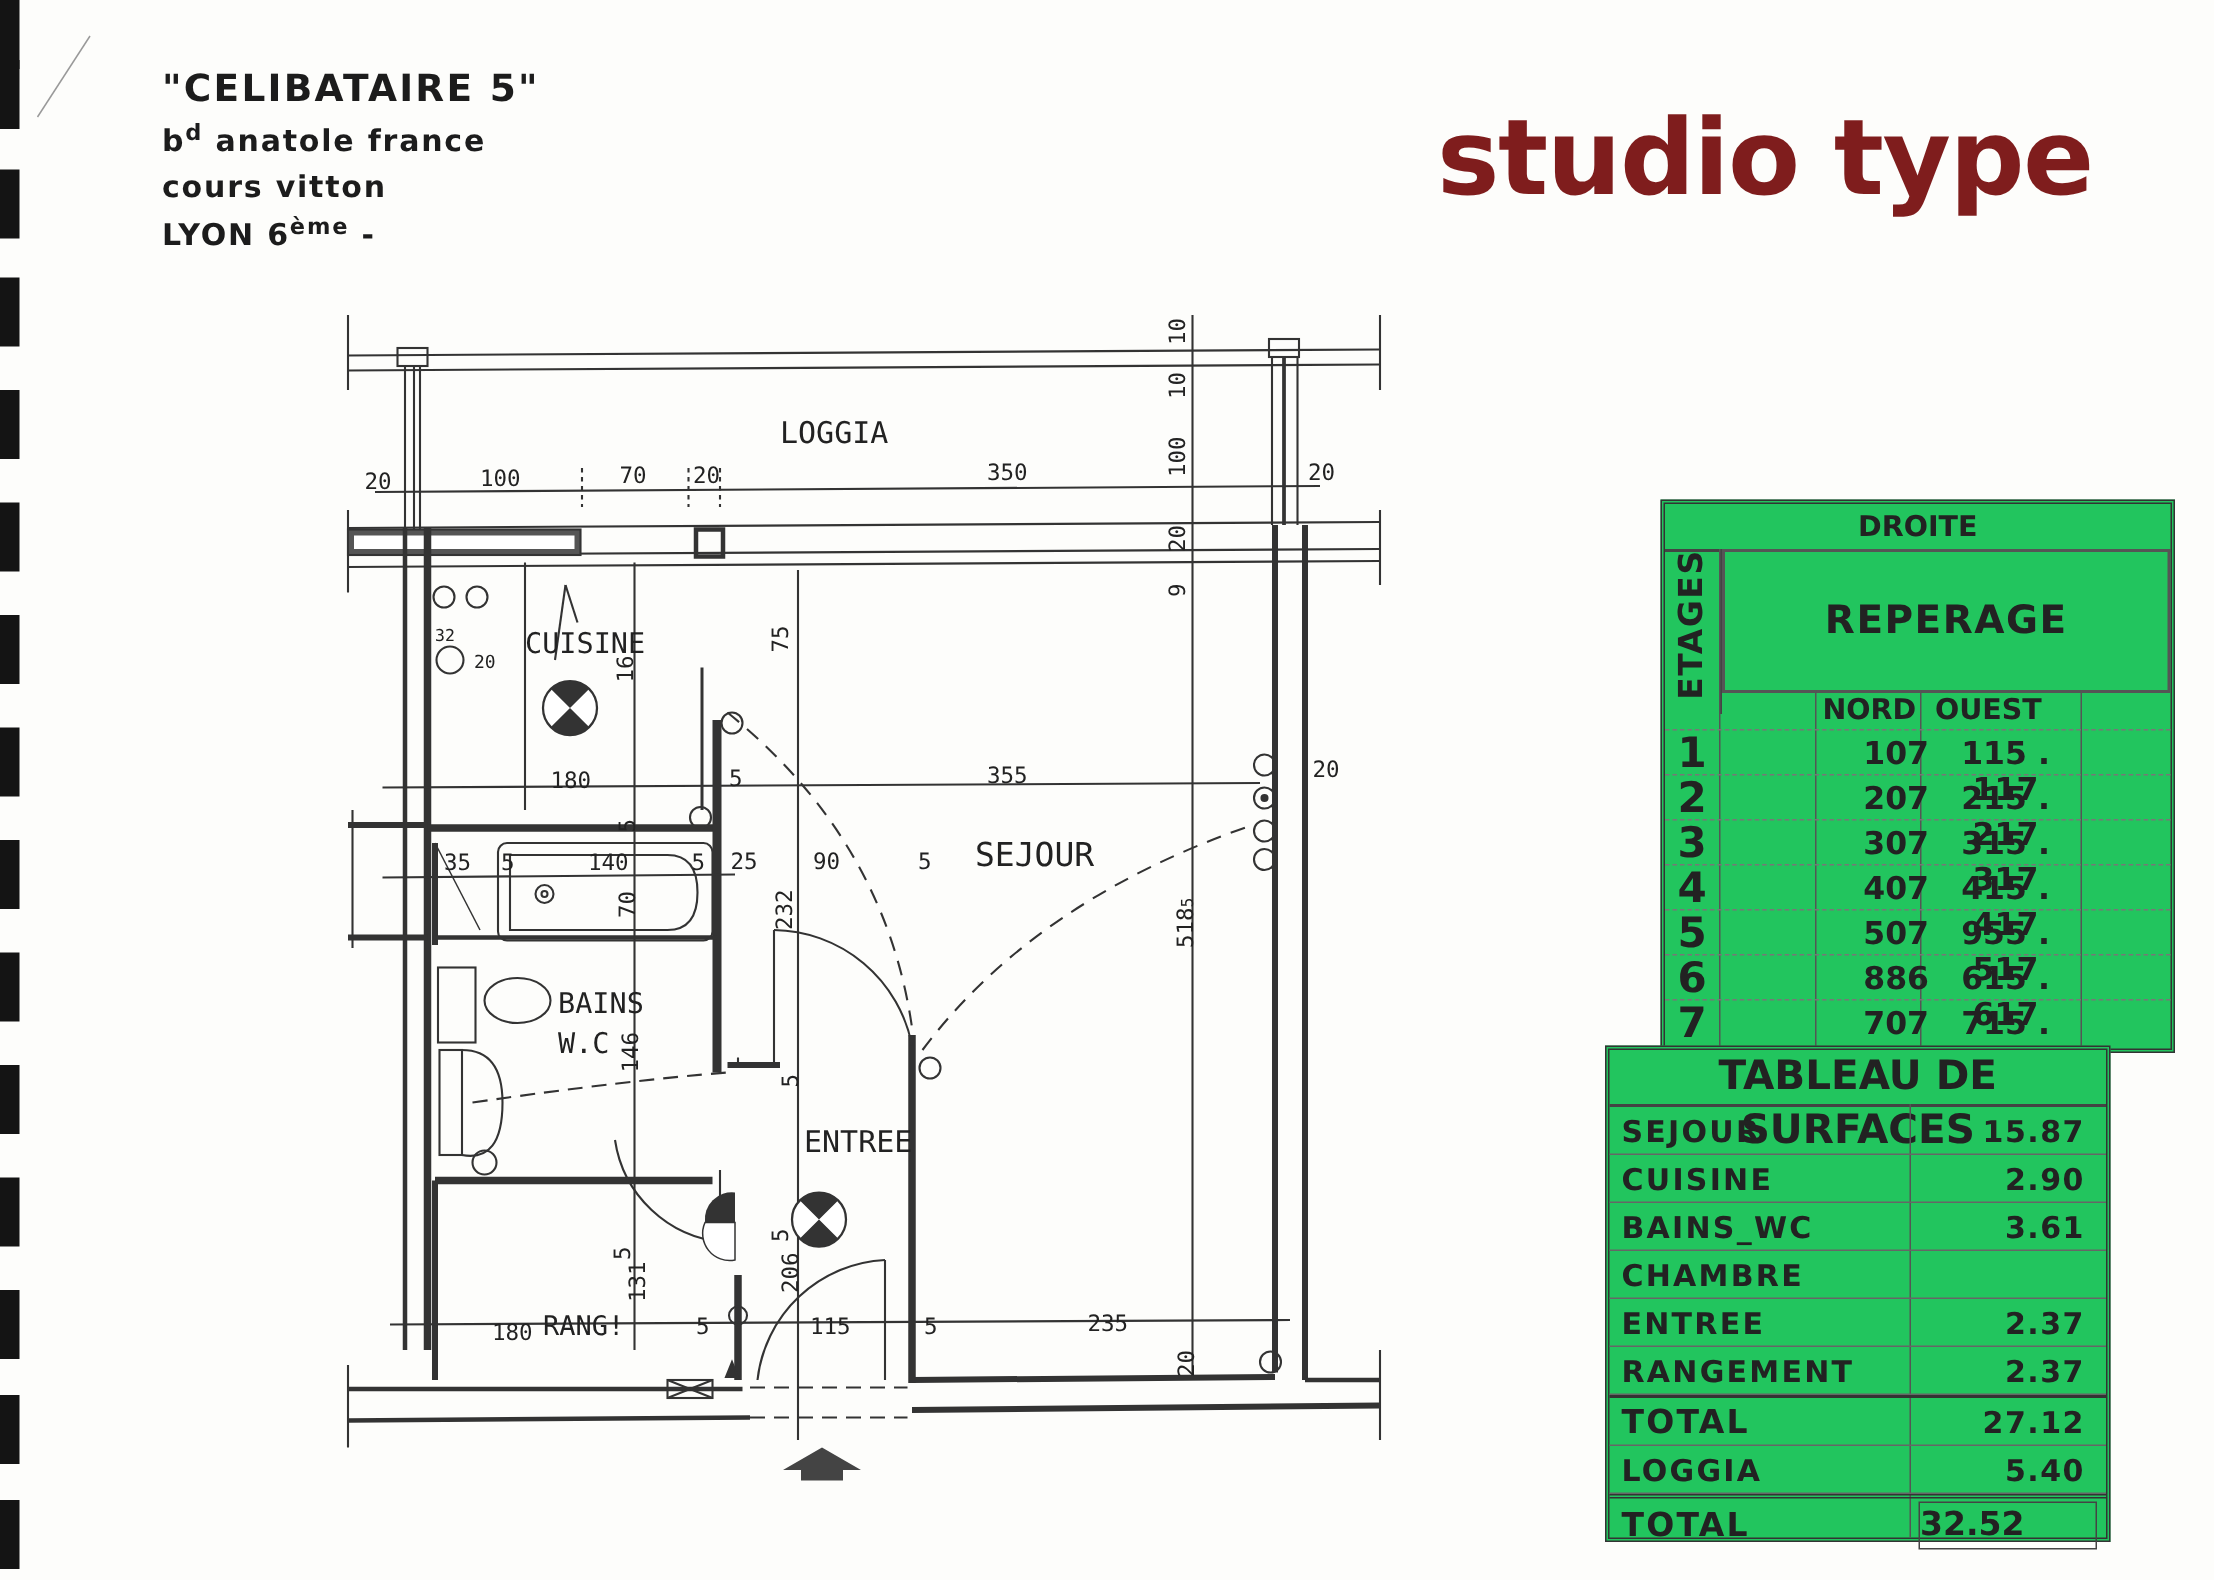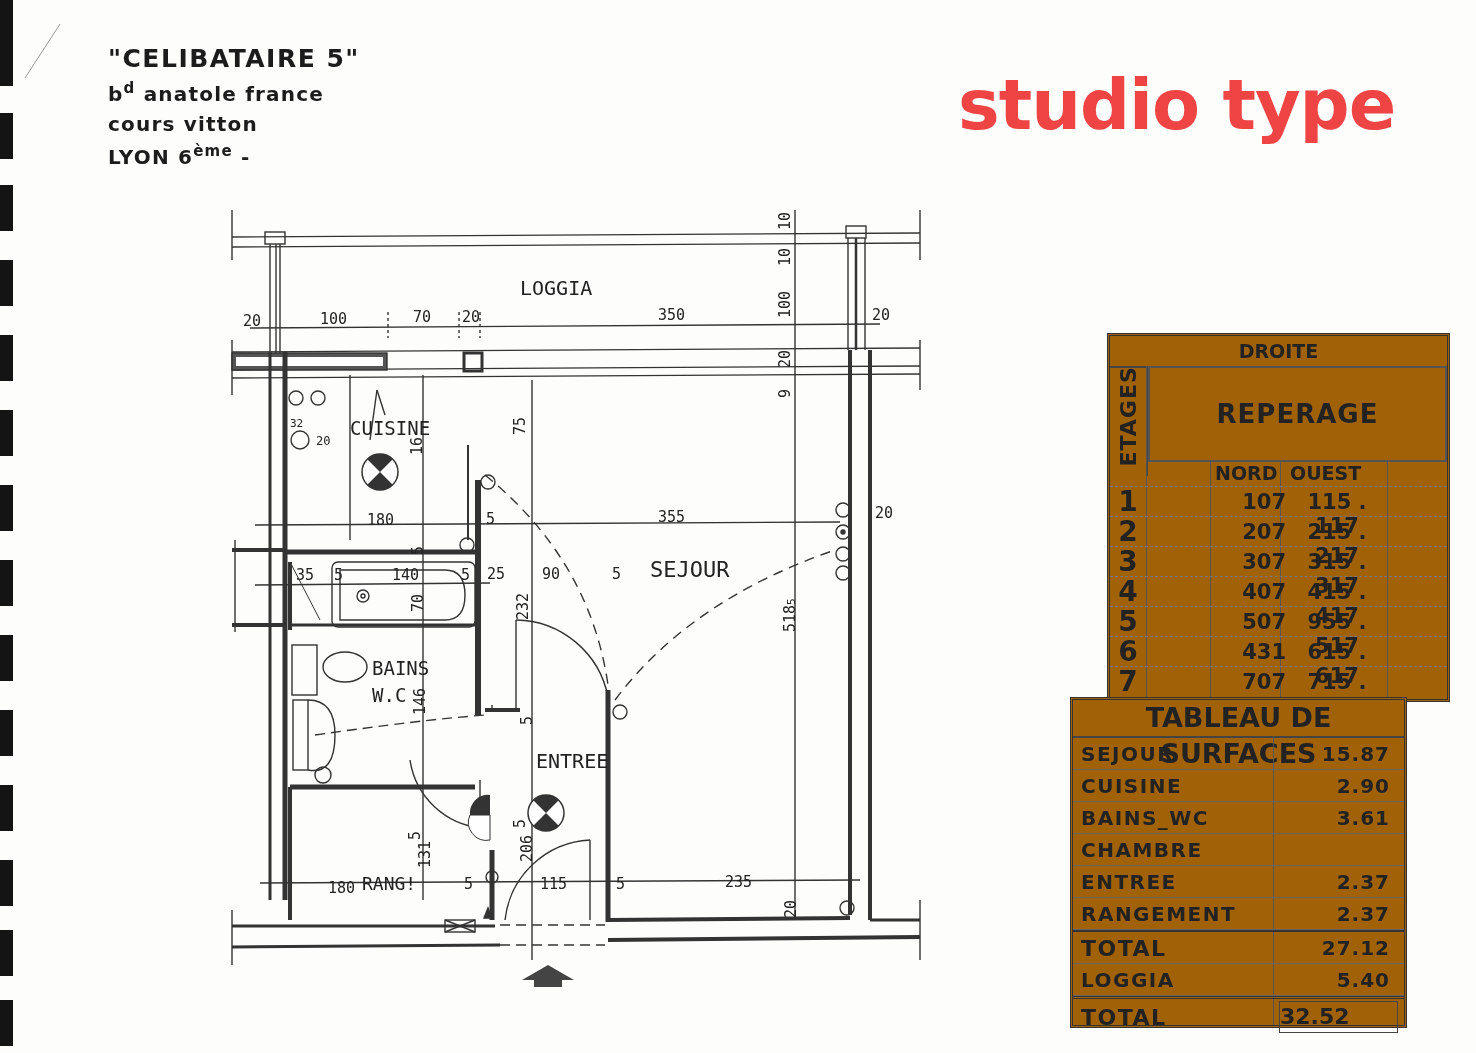--- a/index.html
+++ b/index.html
@@ -9,26 +9,26 @@
     font-family:"DejaVu Sans", sans-serif;
   }
   .binding { position:absolute; left:0; top:0; width:20px; height:1053px; }
   .hole { position:absolute; left:0; width:13px; height:46px; background:#141414; }
   .header-block { position:absolute; left:108px; top:44px; font-weight:bold; color:#1c1c1c; }
   .hdr-title { font-size:25px; letter-spacing:1.5px; }
   .hdr-line { font-size:20px; letter-spacing:1.2px; margin-top:6px; }
   .hdr-line sup { font-size:15px; }
   .studio-title {
     position:absolute; left:958px; top:64px; font-size:70px; font-weight:bold;
-    color:#ef4444; letter-spacing:-1px; font-family:"DejaVu Sans", sans-serif;
+    color:#7f1d1d; letter-spacing:-1px; font-family:"DejaVu Sans", sans-serif;
   }
   .plan { position:absolute; left:220px; top:200px; }
   .plan text { font-family:"DejaVu Sans Mono", monospace; fill:#222; }
   
-  .tbl { position:absolute; border:3px double #333; background:#a16207; }
+  .tbl { position:absolute; border:3px double #333; background:#22c55e; }
   .rep { left:1107px; top:333px; width:337px; height:363px; }
   .rep-head { position:absolute; left:0; right:0; top:0; height:30px; border-bottom:2px solid #444;
     text-align:center; font-weight:bold; font-size:19px; line-height:30px; }
   .rep-etages { position:absolute; left:0; top:30px; width:36px; height:110px; border-right:2px solid #444; }
   .rep-etages span { position:absolute; left:-30px; top:40px; width:96px; transform:rotate(-90deg);
     font-weight:bold; font-size:22px; letter-spacing:1px; text-align:center; }
   .rep-reperage { position:absolute; left:38px; top:30px; right:0; height:92px; border:2px solid #555;
     text-align:center; font-weight:bold; font-size:26px; line-height:92px; letter-spacing:1px; }
   .rep-cols { position:absolute; left:38px; right:0; top:124px; height:26px; font-weight:bold; font-size:19px; }
   .rep-row { position:absolute; left:0; right:0; height:30px; border-top:1px dashed #777; font-weight:bold; }
@@ -304,21 +304,21 @@
       <span class="nord">407</span>
       <span class="ouest">415 . 417</span>
     </div>
   <div class="rep-row" style="top:270px">
       <span class="num">5</span>
       <span class="nord">507</span>
       <span class="ouest">955 . 517</span>
     </div>
   <div class="rep-row" style="top:300px">
       <span class="num">6</span>
-      <span class="nord">431</span>
+      <span class="nord">886</span>
       <span class="ouest">615 . 617</span>
     </div>
   <div class="rep-row" style="top:330px">
       <span class="num">7</span>
       <span class="nord">707</span>
       <span class="ouest">715 . 717</span>
     </div>
 </div>
 
 <div class="tbl surf">

